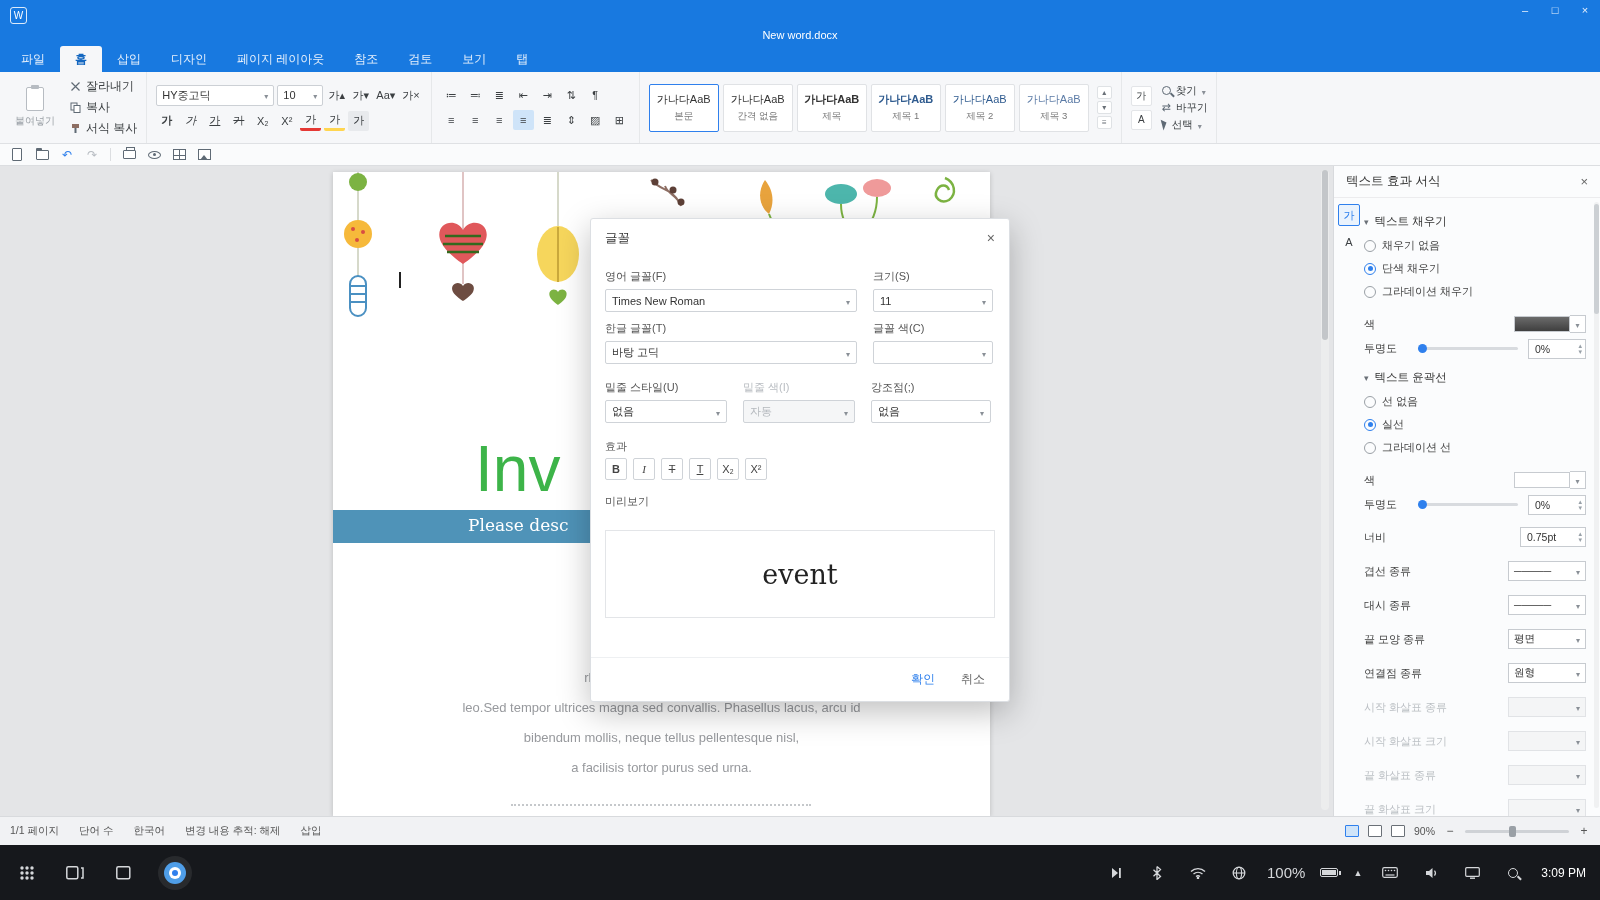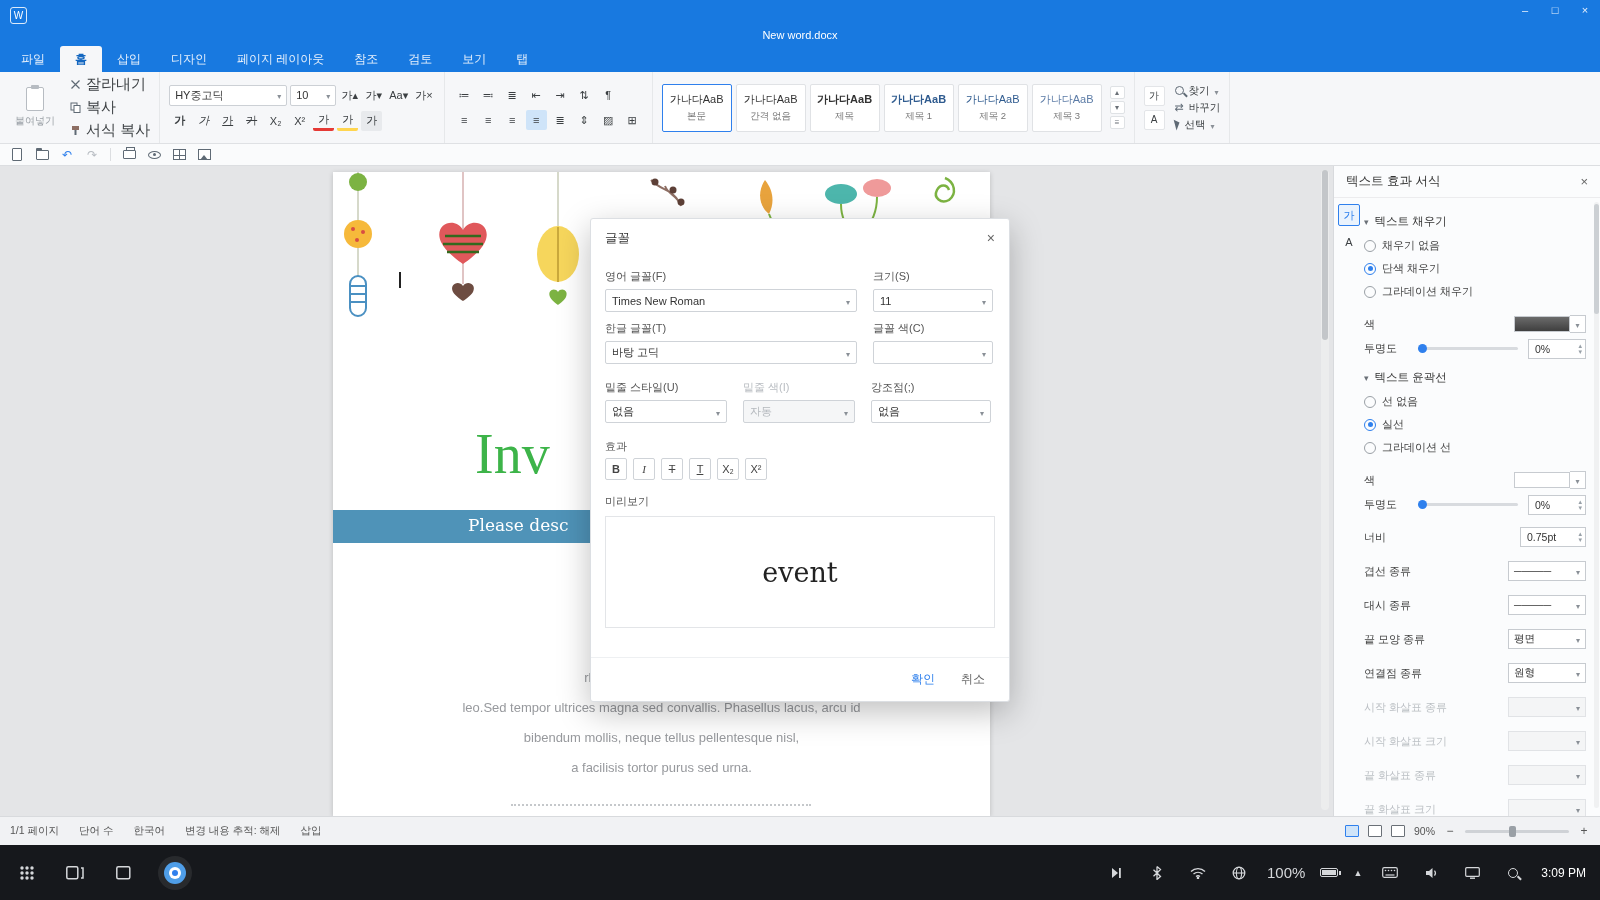--- a/index.html
+++ b/index.html
@@ -20,21 +20,21 @@
 
 
 #ribbon{position:absolute;left:0;top:72px;width:1600px;height:72px;background:#f6f7f9;border-bottom:1px solid #dfe1e4;display:flex}
 .rgroup{display:flex;flex-direction:column;justify-content:center;gap:5px;padding:0 9px;border-right:1px solid #e6e8ea;height:100%}
 .rgroup.hor{flex-direction:row;align-items:center;gap:8px}
 .rrow{display:flex;align-items:center;gap:3px}
 #paste-btn{display:flex;flex-direction:column;align-items:center;gap:3px;padding:4px 6px;border-radius:3px;color:#9aa0a6;font-size:10px}
 .clipboard-icon{width:18px;height:24px;border:1.5px solid #b7bcc2;border-radius:2px;position:relative;background:#fff}
 .clipboard-icon::before{content:"";position:absolute;left:4px;top:-3px;width:8px;height:4px;background:#b7bcc2;border-radius:1px}
 .clip-col{display:flex;flex-direction:column;gap:4px}
-.clip-item{display:flex;align-items:center;gap:5px;font-size:15px;color:#3c4043}
+.clip-item{display:flex;align-items:center;gap:5px;font-size:12px;color:#3c4043}
 .mi{width:12px;height:12px;display:inline-flex;align-items:center;justify-content:center}
 .combo-rb{border:1px solid #ccd0d5;background:#fff;height:21px;font-size:11px;display:flex;align-items:center;justify-content:space-between;padding:0 5px;gap:4px;border-radius:2px;color:#333}
 .arr::before{content:"▾";font-size:8px;color:#8a9097}
 .ib{min-width:21px;height:20px;display:flex;align-items:center;justify-content:center;font-size:11px;color:#3c4043;border-radius:2px;padding:0 2px}
 .ib.sel{background:#cfe4f9}
 .ib.b{font-weight:bold}.ib.i{font-style:italic;font-family:"Liberation Serif",serif}
 .ib.u{text-decoration:underline}.ib.st{text-decoration:line-through}
 .ib.clr{border-bottom:3px solid #e53935}.ib.hl{border-bottom:3px solid #ffd54f}.ib.shade{background:#e8eaed}
 .stylecell{width:70px;height:48px;border:1px solid #e0e2e5;background:#fff;display:flex;flex-direction:column;align-items:center;justify-content:center;gap:3px;border-radius:2px}
 .stylecell.sel{border-color:var(--accent)}
@@ -68,21 +68,21 @@
 .qi-eye{width:13px;height:8px;border:1.3px solid #5f6a75;border-radius:50%;position:relative}
 .qi-eye::after{content:"";position:absolute;left:4px;top:1.6px;width:3px;height:3px;border-radius:50%;background:#5f6a75}
 .qi-table{width:13px;height:11px;border:1.3px solid #5f6a75;background:linear-gradient(#5f6a75,#5f6a75) 0 4.5px/100% 1px no-repeat,linear-gradient(#5f6a75,#5f6a75) 5.5px 0/1px 100% no-repeat,#fff}
 .qi-pic{width:13px;height:11px;border:1.3px solid #5f6a75;position:relative;background:#fff;overflow:hidden}
 .qi-pic::after{content:"";position:absolute;left:1px;bottom:-1px;border-left:4px solid transparent;border-right:4px solid transparent;border-bottom:5px solid #5f6a75}
 
 
 #workspace{position:absolute;left:0;top:166px;width:1600px;height:650px;background:#e4e5e7}
 #page{position:absolute;left:333px;top:6px;width:657px;height:644px;background:#fff;box-shadow:0 1px 5px rgba(0,0,0,.18)}
 #caret{position:absolute;left:66px;top:100px;width:1.5px;height:16px;background:#222}
-#doc-heading{position:absolute;left:142px;top:250px;font-family:Liberation Serif, serif;font-size:56px;color:var(--heading_green)}
+#doc-heading{position:absolute;left:142px;top:260px;font-family:Liberation Sans, sans-serif;font-size:64px;color:var(--heading_green)}
 #doc-banner{position:absolute;left:0;top:338px;width:100%;height:33px;background:var(--banner_blue)}
 #doc-banner span{position:absolute;left:135px;top:5px;color:#fff;font-family:"DejaVu Serif",serif;font-size:17px}
 #doc-lines{position:absolute;left:0;top:401px;width:100%;text-align:center;font-size:13px;color:#97999d;line-height:30px}
 #doc-dotline{position:absolute;left:178px;top:632px;width:300px;border-top:2px dotted #c5c8cb}
 #doc-scroll{position:absolute;left:1321px;top:4px;width:8px;height:640px;background:#eceded;border-radius:4px}
 #doc-scroll .thumb{position:absolute;left:1px;top:0;width:6px;height:170px;background:#c3c6c9;border-radius:3px}
 
 
 #panel{position:absolute;left:1333px;top:0;width:267px;height:650px;background:#fbfcfd;border-left:1px solid #d8dadd}
 #panel-head{height:32px;display:flex;align-items:center;justify-content:space-between;padding:0 12px;border-bottom:1px solid #ececee;font-size:12.5px;color:#333}
@@ -130,21 +130,21 @@
 .dcol{display:flex;flex-direction:column;gap:5px}
 .dlabel{font-size:11px;color:#555}
 .dlabel.dis{color:#b9bdc2}
 .dcombo{height:23px;border:1px solid #cfd3d8;background:#fff;border-radius:2px;display:flex;align-items:center;justify-content:space-between;padding:8px 6px;font-size:11px;color:#333}
 .dcombo.dis{background:#f5f6f7;color:#b4b8bd}
 .fxrow{display:flex;gap:6px;margin-top:4px}
 .fx{width:22px;height:22px;border:1px solid #cfd3d8;background:#fff;display:flex;align-items:center;justify-content:center;font-size:11px;color:#444;border-radius:2px}
 .fx.i{font-style:italic;font-family:"Liberation Serif",serif}
 .fx.st{text-decoration:line-through}
 .fx.un{text-decoration:underline}
-#dlg-preview-box{margin-top:7px;height:112px;border:1px solid #e3e5e8;display:flex;align-items:center;justify-content:center}
+#dlg-preview-box{margin-top:21px;height:88px;border:1px solid #e3e5e8;display:flex;align-items:center;justify-content:center}
 #dlg-preview-box span{font-family:"DejaVu Serif",serif;font-size:27px;color:#222}
 #dlg-foot{position:absolute;left:0;right:0;bottom:0;height:44px;border-top:1px solid #eef0f2;display:flex;align-items:center;justify-content:flex-end;gap:26px;padding:0 24px}
 #dlg-ok{color:var(--accent);font-size:12px}
 #dlg-cancel{color:#666;font-size:12px}
 
 
 #statusbar{position:absolute;left:0;top:816px;width:1600px;height:29px;background:#f1f2f4;border-top:1px solid #d8dadd;display:flex;align-items:center;justify-content:space-between;padding:0 10px;font-size:10.5px;color:#555}
 .sb-left{display:flex;gap:20px}
 .sb-right{display:flex;align-items:center;gap:9px}
 .vic{width:14px;height:12px;border:1.2px solid #6a7077;background:#fff;border-radius:1px}

